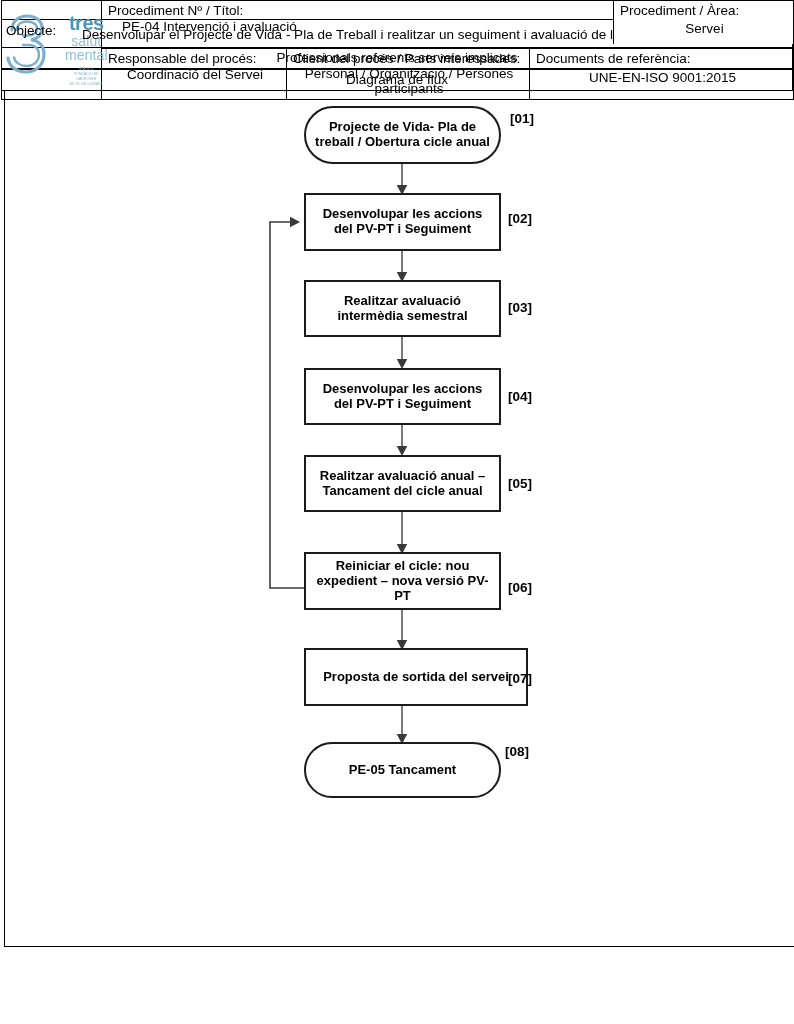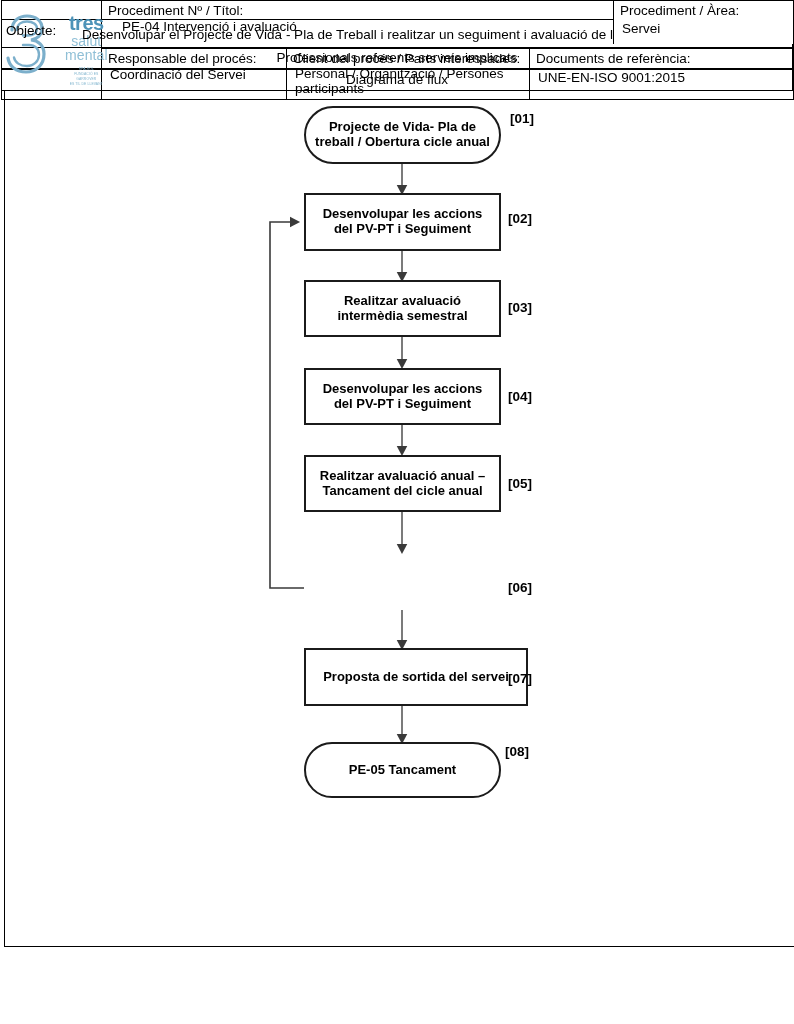--- a/index.html
+++ b/index.html
@@ -37,21 +37,21 @@
     font-size: 13.5px;
     line-height: 1.12;
   }
   .cell-label {
     display: block;
     text-align: left;
     white-space: nowrap;
   }
   .cell-value {
     display: block;
-    text-align: left;
+    text-align: center;
     padding: 1px 2px 0 2px;
   }
   .cell-value.left-ind {
     text-align: left;
     padding-left: 14px;
   }
   td.logo-cell {
     padding: 0;
     width: 100px;
     vertical-align: middle;
@@ -311,20 +311,23 @@
       <div class="node" style="left:299px; top:277px; width:197px; height:57px;">
         <span>Desenvolupar les accions del PV-PT i Seguiment</span>
       </div>
       <div class="node-label" style="left:503px; top:298px;">[04]</div>
 
       <div class="node" style="left:299px; top:364px; width:197px; height:57px;">
         <span>Realitzar avaluació anual – Tancament del cicle anual</span>
       </div>
       <div class="node-label" style="left:503px; top:385px;">[05]</div>
 
+      <div class="node" style="left:299px; top:461px; width:197px; height:58px;">
+        <span>Reiniciar el cicle: nou expedient – nova versió PV-PT</span>
+      </div>
       <div class="node-label" style="left:503px; top:489px;">[06]</div>
 
       <div class="node" style="left:299px; top:557px; width:224px; height:58px;">
         <span>Proposta de sortida del servei</span>
       </div>
       <div class="node-label" style="left:503px; top:580px;">[07]</div>
 
       <div class="node term" style="left:299px; top:651px; width:197px; height:56px; border-width:2.5px;">
         <span>PE-05 Tancament</span>
       </div>

